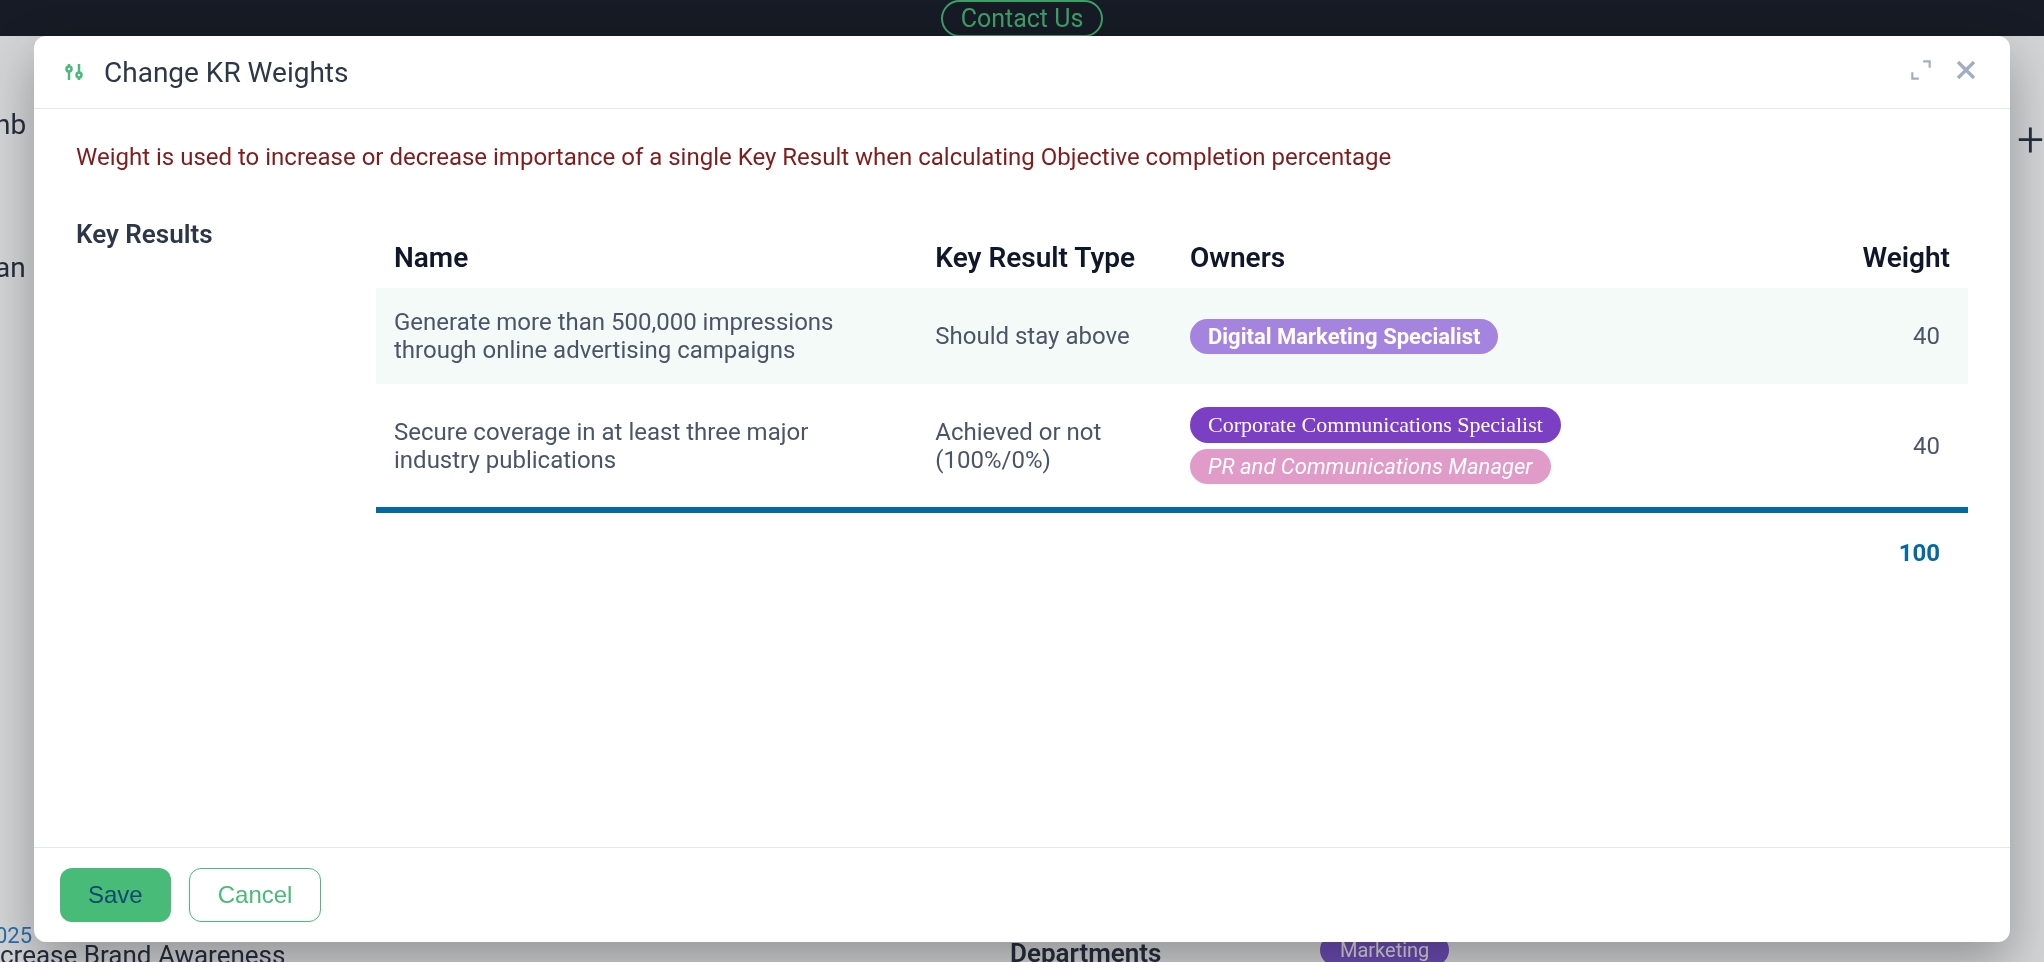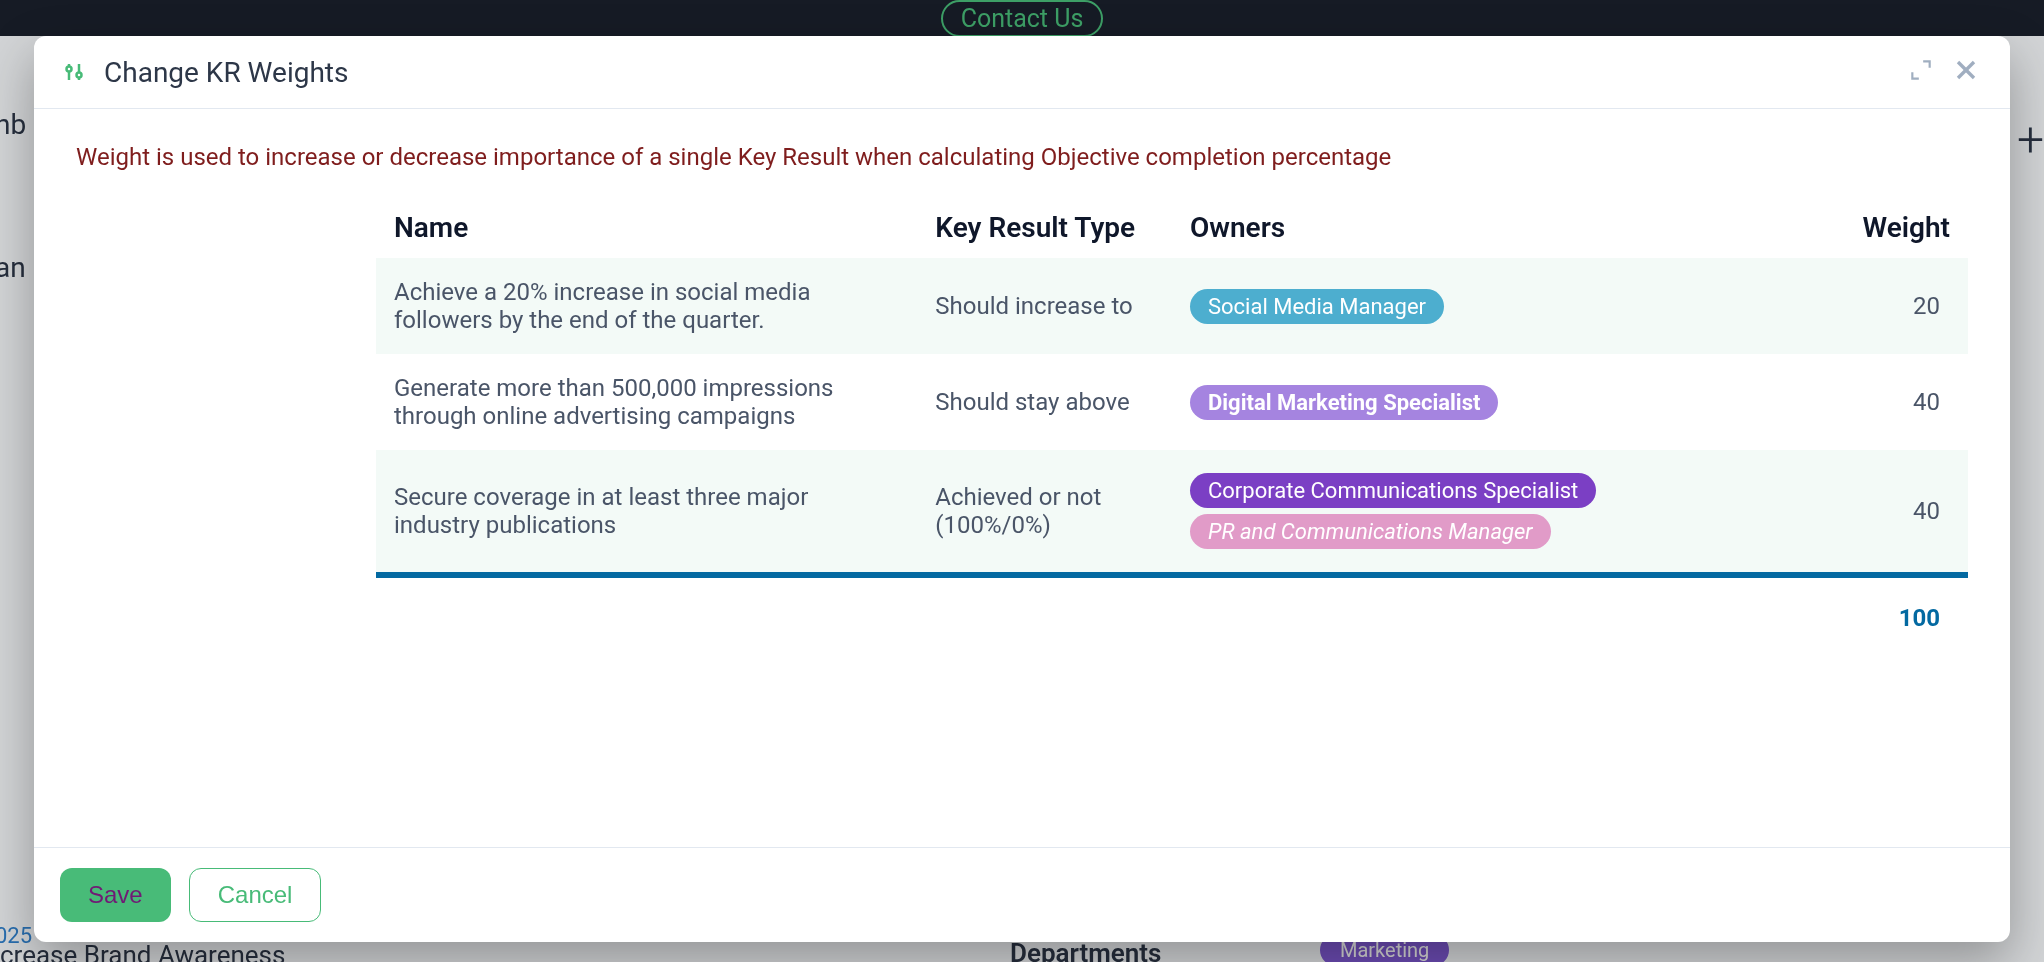--- a/index.html
+++ b/index.html
@@ -221,21 +221,21 @@
     }
     .btn {
       font-size: 24px;
       padding: 12px 28px;
       border-radius: 12px;
       cursor: pointer;
       border: none;
     }
     .btn-save {
       background: #48bb78;
-      color: #701a75;
+      color: #0c4a6e;
     }
     .btn-cancel {
       background: white;
       border: 1.5px solid #48bb78;
       color: #48bb78;
     }
   </style>
 </head>
 <body>
 
@@ -276,48 +276,43 @@
         <svg width="32" height="32" viewBox="0 0 24 24" fill="none" stroke="currentColor" stroke-width="2.5">
           <line x1="6" y1="6" x2="18" y2="18"></line>
           <line x1="6" y1="18" x2="18" y2="6"></line>
         </svg>
       </span>
     </div>
   </div>
 
   <div class="modal-body">
     <div class="description">Weight is used to increase or decrease importance of a single Key Result when calculating Objective completion percentage</div>
+    <div class="section-title">Key Results</div>
 
     <div class="kr-table-wrap">
       <table class="kr-table">
         <thead>
           <tr>
             <th class="col-name">Name</th>
             <th class="col-type">Key Result Type</th>
             <th class="col-owners">Owners</th>
             <th class="col-weight">Weight</th>
           </tr>
         </thead>
         <tbody id="kr-tbody">
             <tr>
-              <td>Achieve a 20% increase in social media followers by the end of the quarter.</td>
-              <td>Should increase to</td>
-              <td><span class="owner-pill" style="background: rgb(77, 174, 207);">Social Media Manager</span></td>
-              <td>20</td>
-            </tr>
-            <tr>
               <td>Generate more than 500,000 impressions through online advertising campaigns</td>
               <td>Should stay above</td>
               <td><span class="owner-pill" style="background: rgb(165, 132, 224); font-weight: bold;">Digital Marketing Specialist</span></td>
               <td>40</td>
             </tr>
             <tr>
               <td>Secure coverage in at least three major industry publications</td>
               <td>Achieved or not (100%/0%)</td>
-              <td><span class="owner-pill" style="background: rgb(123, 63, 196);">Corporate Communications Specialist</span><span class="owner-pill" style="background: rgb(225, 155, 200); font-style: italic;">PR and Communications Manager</span></td>
+              <td><span class="owner-pill" style="background: rgb(123, 63, 196); font-family: Liberation Serif, serif;">Corporate Communications Specialist</span><span class="owner-pill" style="background: rgb(225, 155, 200); font-style: italic;">PR and Communications Manager</span></td>
               <td>40</td>
             </tr>
           </tbody>
         <tfoot>
           <tr class="total-row">
             <td></td>
               <td></td>
               <td></td>
             <td>100</td>
           </tr>

